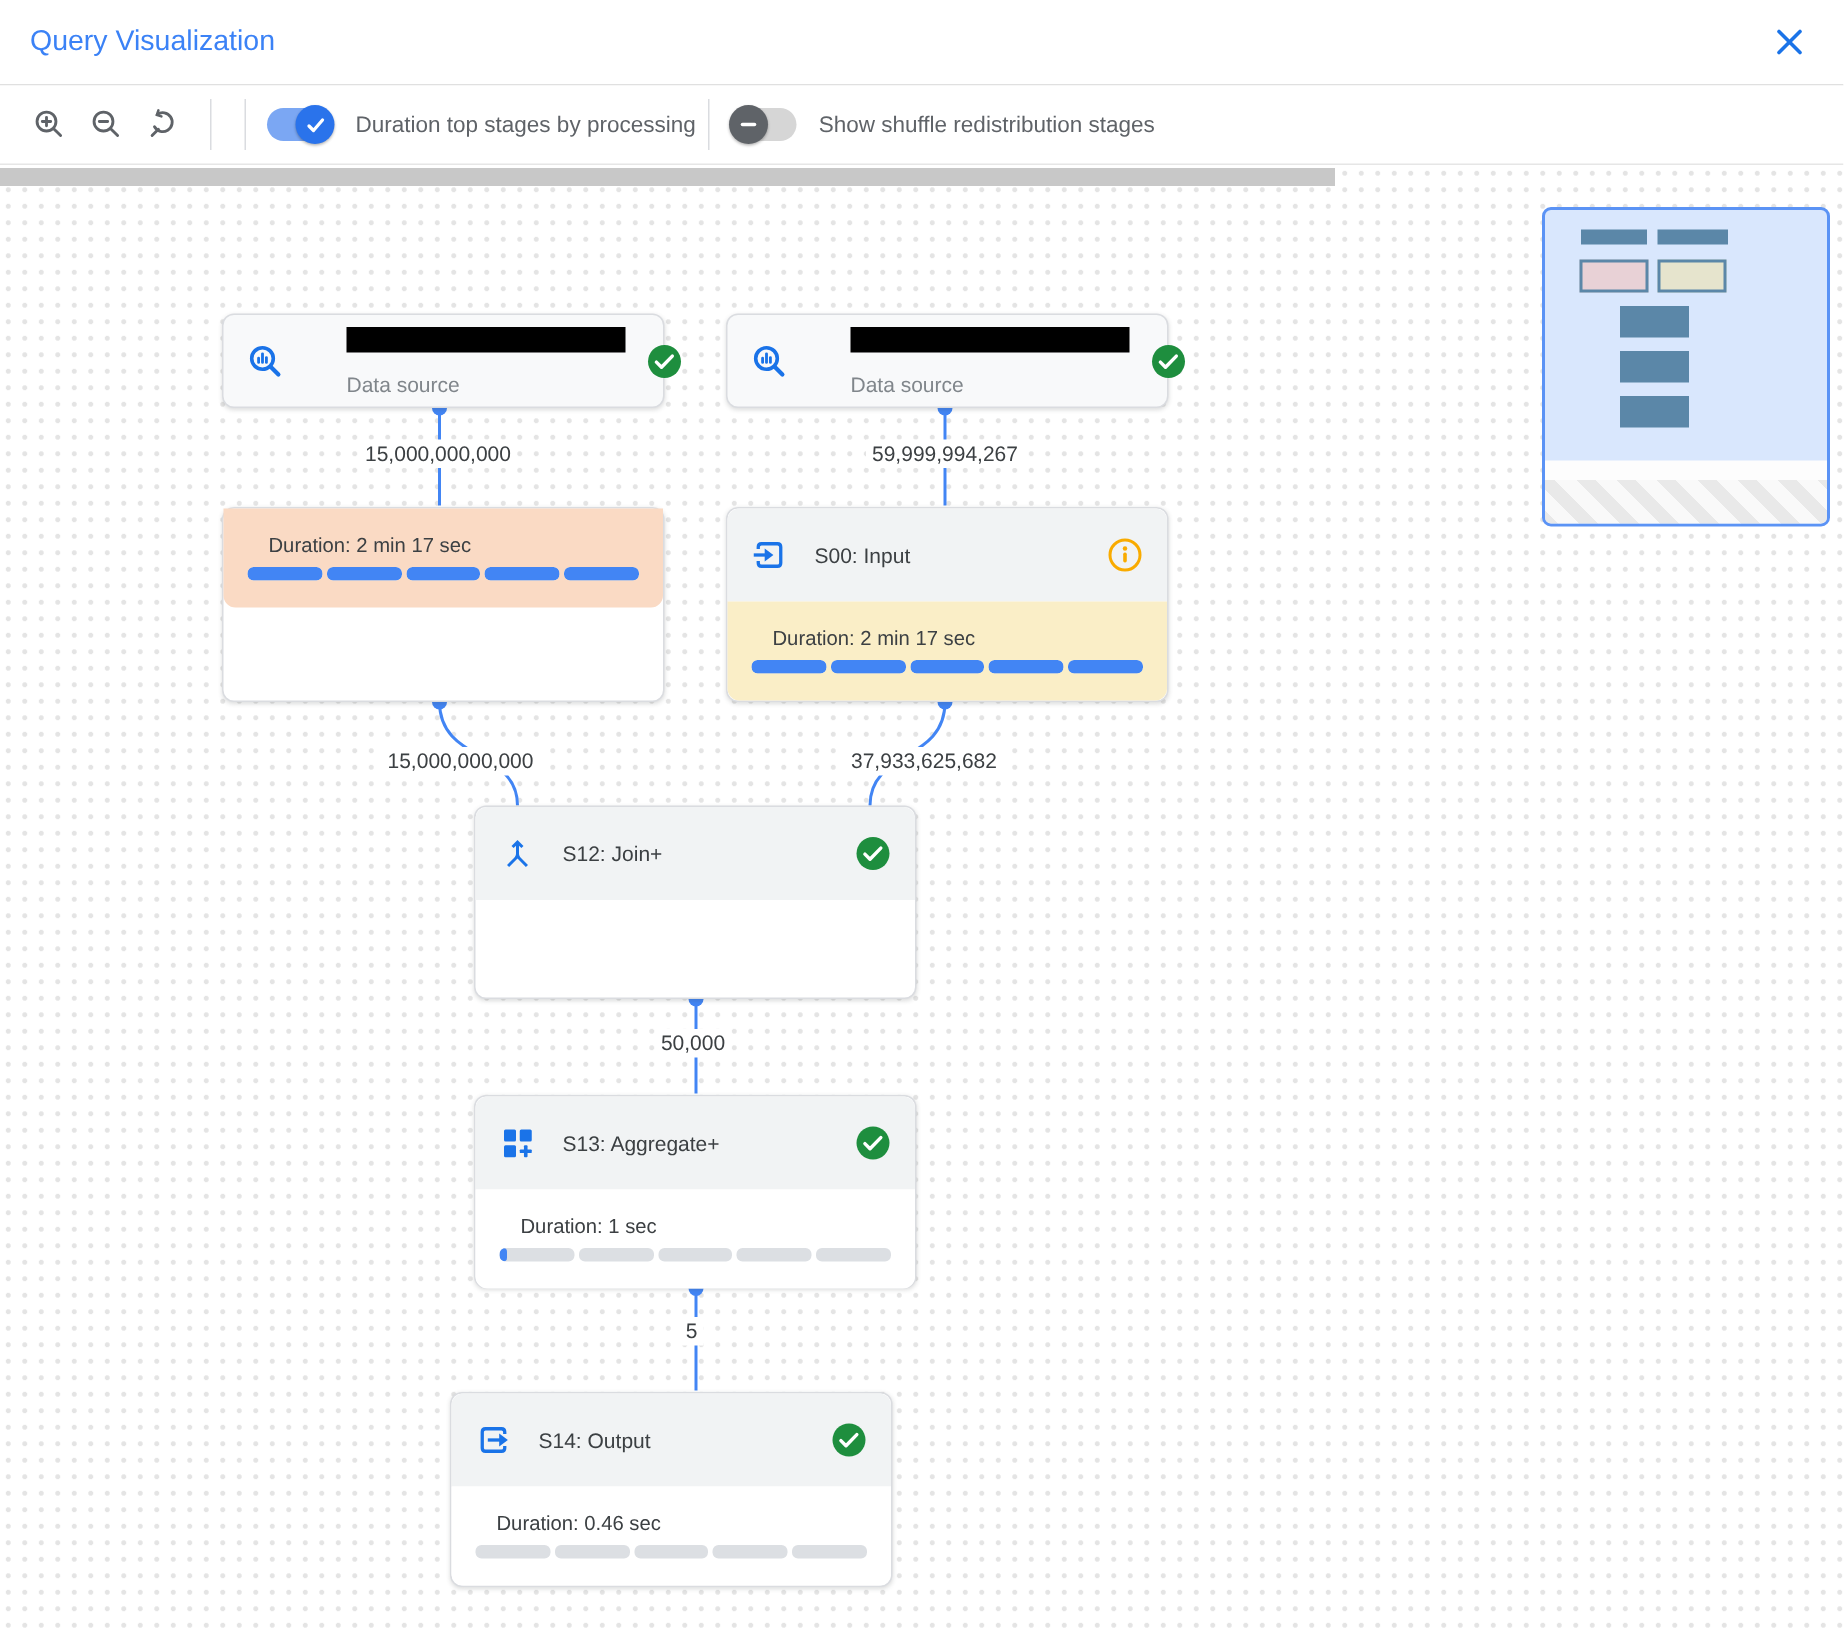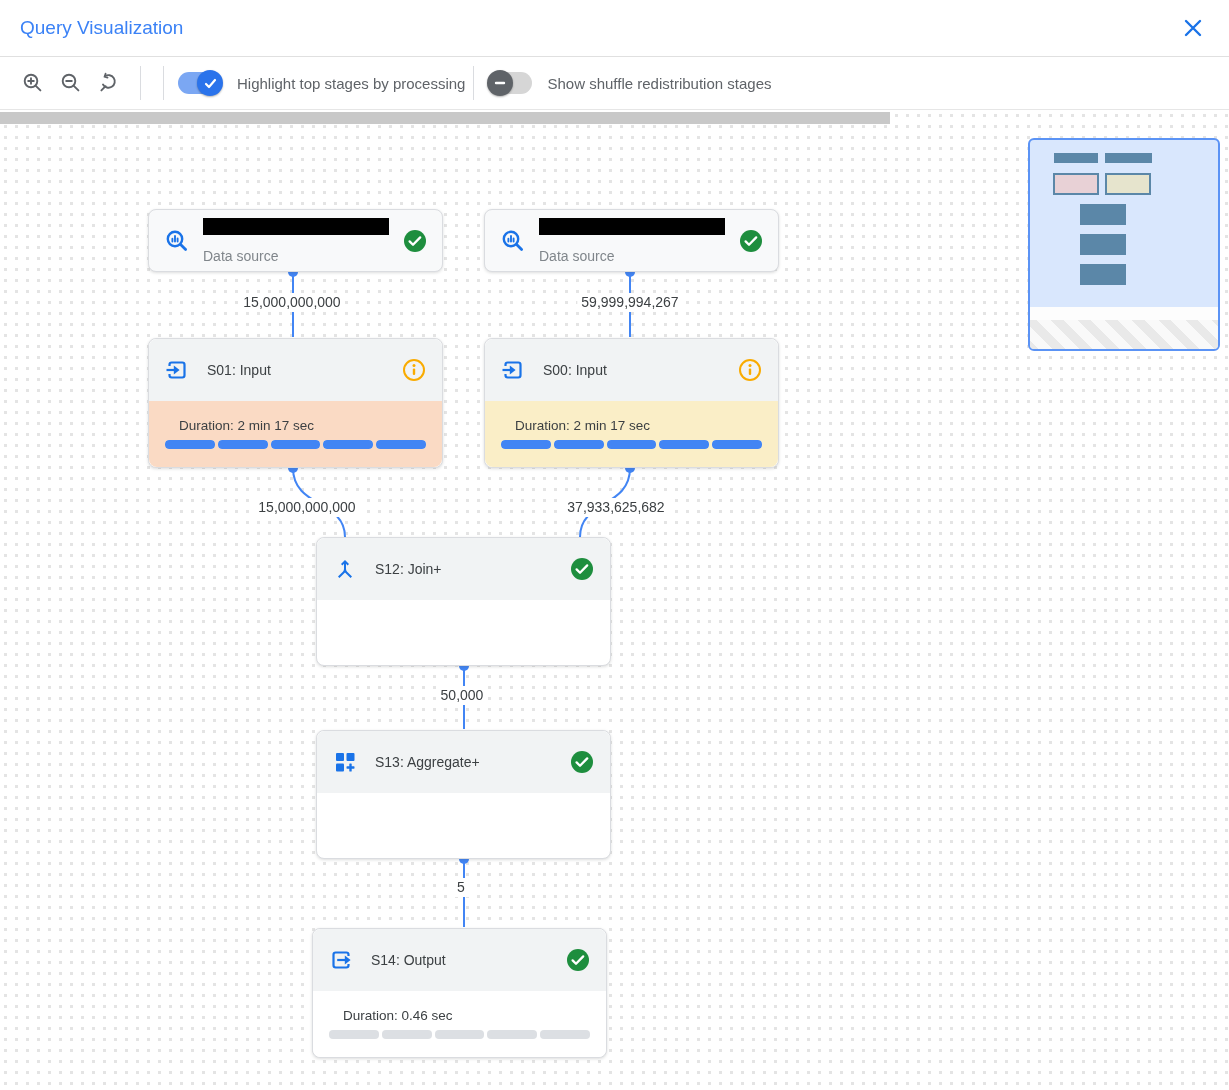--- a/index.html
+++ b/index.html
@@ -39,21 +39,21 @@
 
   svg.edges { position:absolute; left:0; top:0; z-index:1; pointer-events:none; }
   .edge-label { position:absolute; transform:translateX(-50%); z-index:2;
     background:#fff; padding:0 4px; font-size:14px; color:#3c4043; line-height:19px; white-space:nowrap;}
 
   
   .card { position:absolute; width:295px; background:#fff; border:1px solid #dadce0;
     border-radius:8px; box-shadow:0 1px 3px rgba(60,64,67,.18); z-index:3; cursor:pointer;}
   .ds-card { height:63px; background:#f8f9fa; display:flex; align-items:center;
     padding:0 16px; gap:14px; }
-  .ds-text { display:flex; flex-direction:column; gap:13px; flex:1; }
+  .ds-text { display:flex; flex-direction:column; gap:13px; flex:1;margin-left:28px; }
   .redacted { width:186px; height:17px; background:#000; }
   .ds-sub { font-size:14px; color:#80868b; }
 
   .stage-hdr { height:62px; display:flex; align-items:center; padding:0 16px; gap:18px;
     background:#f1f3f4; border-radius:8px 8px 0 0; }
   .stage-title { font-size:14px; font-weight:500; color:#3c4043; flex:1; }
   .stage-dur { height:66px; padding:10px 16px 0 16px; border-radius:0 0 8px 8px; background:#fff; }
   .dur-label { font-size:13.5px; font-weight:500; color:#3c4043; margin:7px 0 7px 14px; }
   .pbar { display:flex; gap:3px; height:9px; }
   .seg { flex:1; background:#dcdfe3; border-radius:4px; overflow:hidden; }
@@ -110,21 +110,21 @@
   <div class="vdiv"></div>
 
   <div class="toggle-group">
     <div class="toggle on">
       <div class="thumb">
         <svg width="15" height="15" viewBox="0 0 15 15">
           <path d="M3 8 l3 3 l6 -7" stroke="#fff" stroke-width="2.2" fill="none" stroke-linecap="round" stroke-linejoin="round"></path>
         </svg>
       </div>
     </div>
-    <span class="toggle-label">Highlight top stages by processing</span>
+    <span class="toggle-label">Duration top stages by processing</span>
   </div>
 
   <div class="vdiv"></div>
 
   <div class="toggle-group">
     <div class="toggle off">
       <div class="thumb">
         <svg width="14" height="14" viewBox="0 0 14 14">
           <path d="M3 7 h8" stroke="#fff" stroke-width="2.4" stroke-linecap="round"></path>
         </svg>
@@ -189,33 +189,20 @@
       <div class="redacted"></div>
       <div class="ds-sub">Data source</div>
     </div>
     <svg class="status" viewBox="0 0 24 24">
       <circle cx="12" cy="12" r="11" fill="#1e8e3e"></circle>
       <path d="M6.6 12.4 l3.4 3.4 l7.2 -7.4" stroke="#fff" stroke-width="2.3" fill="none" stroke-linecap="round" stroke-linejoin="round"></path>
     </svg>
   </div>
 
   <div class="card" style="left:148px; top:228px; height:130px;">
-    <div class="stage-hdr">
-      <svg class="status" viewBox="0 0 24 24" width="26" height="26" fill="none">
-        <path d="M4.5 8 V6.7 Q4.5 4.5 6.7 4.5 H17.3 Q19.5 4.5 19.5 6.7 V17.3 Q19.5 19.5 17.3 19.5 H6.7 Q4.5 19.5 4.5 17.3 V16" stroke="#1a73e8" stroke-width="2.2"></path>
-        <rect x="1.5" y="10.9" width="8.6" height="2.2" fill="#1a73e8"></rect>
-        <path d="M8.8 7.6 L14.6 12 L8.8 16.4 Z" fill="#1a73e8"></path>
-      </svg>
-      <span class="stage-title">S01: Input</span>
-      <svg class="status" viewBox="0 0 24 24">
-        <circle cx="12" cy="12" r="10" fill="none" stroke="#f9ab00" stroke-width="2"></circle>
-        <circle cx="12" cy="7.6" r="1.5" fill="#f9ab00"></circle>
-        <rect x="10.8" y="10.4" width="2.4" height="6.6" rx="1.1" fill="#f9ab00"></rect>
-      </svg>
-    </div>
     <div class="stage-dur" style="background: rgb(250, 218, 196);">
       <div class="dur-label">Duration: 2 min 17 sec</div>
       <div class="pbar">
           <div class="seg">
             <div class="seg-fill" style="width: 100%;"></div>
           </div>
           <div class="seg">
             <div class="seg-fill" style="width: 100%;"></div>
           </div>
           <div class="seg">
@@ -288,23 +275,43 @@
         <rect x="3" y="13.5" width="8" height="8" rx="1"></rect>
         <rect x="16.3" y="13.5" width="2.4" height="8" rx="0.6"></rect>
         <rect x="13.5" y="16.3" width="8" height="2.4" rx="0.6"></rect>
       </svg>
       <span class="stage-title">S13: Aggregate+</span>
       <svg class="status" viewBox="0 0 24 24">
         <circle cx="12" cy="12" r="11" fill="#1e8e3e"></circle>
         <path d="M6.6 12.4 l3.4 3.4 l7.2 -7.4" stroke="#fff" stroke-width="2.3" fill="none" stroke-linecap="round" stroke-linejoin="round"></path>
       </svg>
     </div>
-  </div>
-
-  <div class="card" style="left:312px; top:818px; height:130px;">
+    <div class="stage-dur" style="background: rgb(255, 255, 255);">
+      <div class="dur-label">Duration: 1 sec</div>
+      <div class="pbar">
+          <div class="seg">
+            <div class="seg-fill" style="width: 10%;"></div>
+          </div>
+          <div class="seg">
+            <div class="seg-fill" style="width: 0%;"></div>
+          </div>
+          <div class="seg">
+            <div class="seg-fill" style="width: 0%;"></div>
+          </div>
+          <div class="seg">
+            <div class="seg-fill" style="width: 0%;"></div>
+          </div>
+          <div class="seg">
+            <div class="seg-fill" style="width: 0%;"></div>
+          </div>
+        </div>
+    </div>
+  </div>
+
+  <div class="card" style="left:300px; top:818px; height:130px;">
     <div class="stage-hdr">
       <svg class="status" viewBox="0 0 24 24" width="26" height="26" fill="none">
         <path d="M19.5 8 V6.7 Q19.5 4.5 17.3 4.5 H6.7 Q4.5 4.5 4.5 6.7 V17.3 Q4.5 19.5 6.7 19.5 H17.3 Q19.5 19.5 19.5 17.3 V16" stroke="#1a73e8" stroke-width="2.2"></path>
         <rect x="8.2" y="10.9" width="8.6" height="2.2" fill="#1a73e8"></rect>
         <path d="M15.8 7.6 L21.6 12 L15.8 16.4 Z" fill="#1a73e8"></path>
       </svg>
       <span class="stage-title">S14: Output</span>
       <svg class="status" viewBox="0 0 24 24">
         <circle cx="12" cy="12" r="11" fill="#1e8e3e"></circle>
         <path d="M6.6 12.4 l3.4 3.4 l7.2 -7.4" stroke="#fff" stroke-width="2.3" fill="none" stroke-linecap="round" stroke-linejoin="round"></path>

